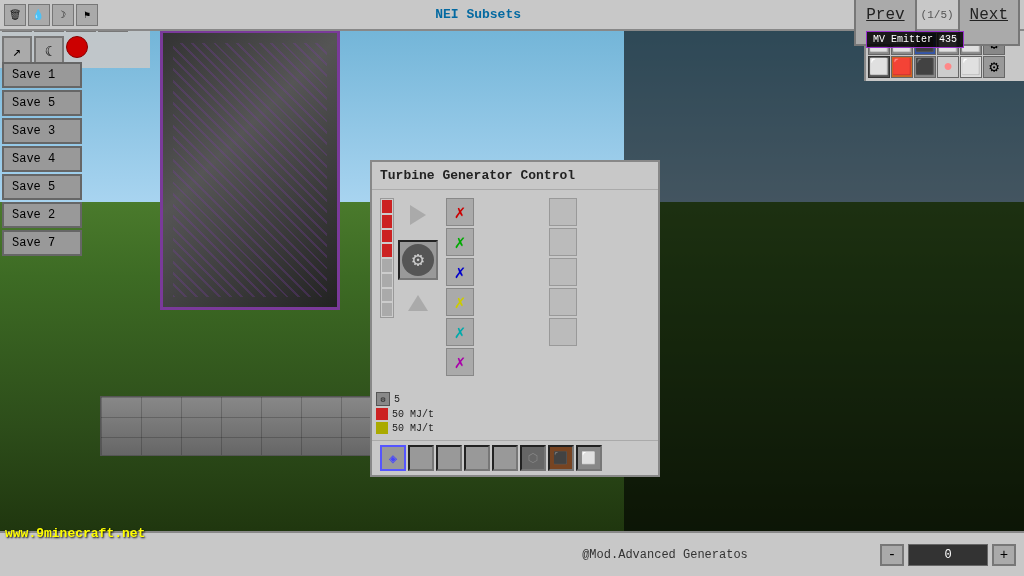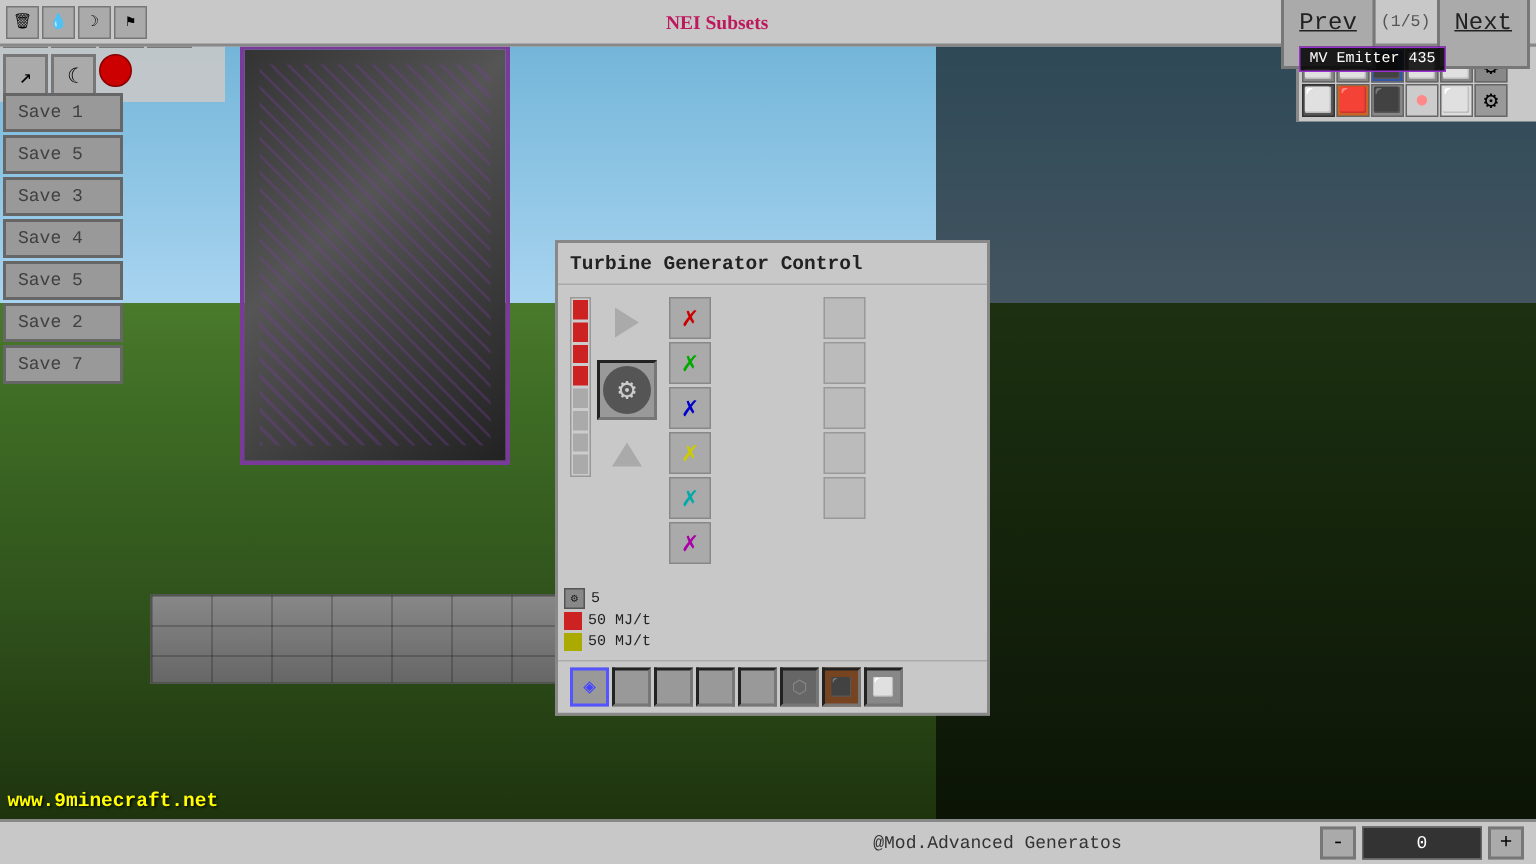--- a/index.html
+++ b/index.html
@@ -122,22 +122,22 @@
       justify-content: center;
       font-size: 10px;
       cursor: pointer;
     }
 
     .nei-subsets-label {
       flex: 1;
       text-align: center;
       font-size: 13px;
       font-weight: bold;
-      color: #be185d;
-      font-family: Liberation Serif, serif;
+      color: #0369a1;
+      font-family: Liberation Mono, monospace;
     }
 
     .nav-section {
       display: flex;
       align-items: center;
       gap: 4px;
       padding-right: 4px;
     }
 
     .nav-btn {
@@ -258,31 +258,31 @@
     }
 
     .save-btn {
       width: 80px;
       padding: 4px 8px;
       background: #999;
       border: 2px solid #666;
       font-size: 12px;
       font-family: 'Courier New', monospace;
       cursor: pointer;
-      color: #404040;
+      color: #000000;
       text-align: left;
     }
 
     
     #bottom-bar {
       position: absolute;
       bottom: 0;
       left: 0;
       width: 1024px;
-      height: 30px;
+      height: 45px;
       background: #c8c8c8;
       border-top: 2px solid #888;
       display: flex;
       align-items: center;
       z-index: 100;
     }
 
     .bottom-mod-label {
       flex: 1;
       text-align: center;

